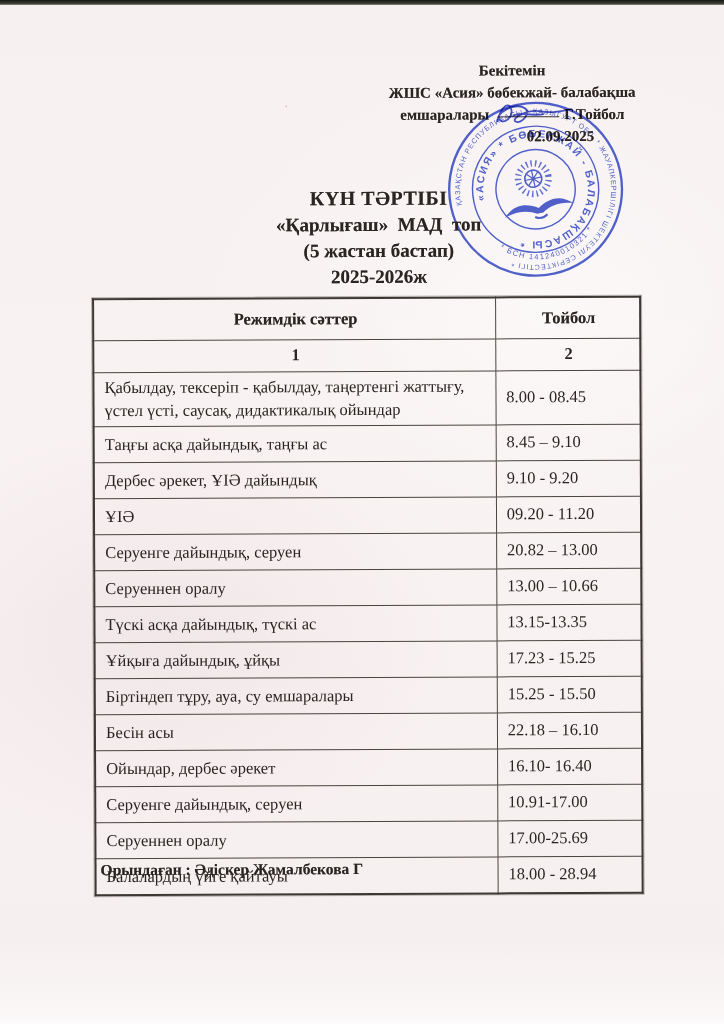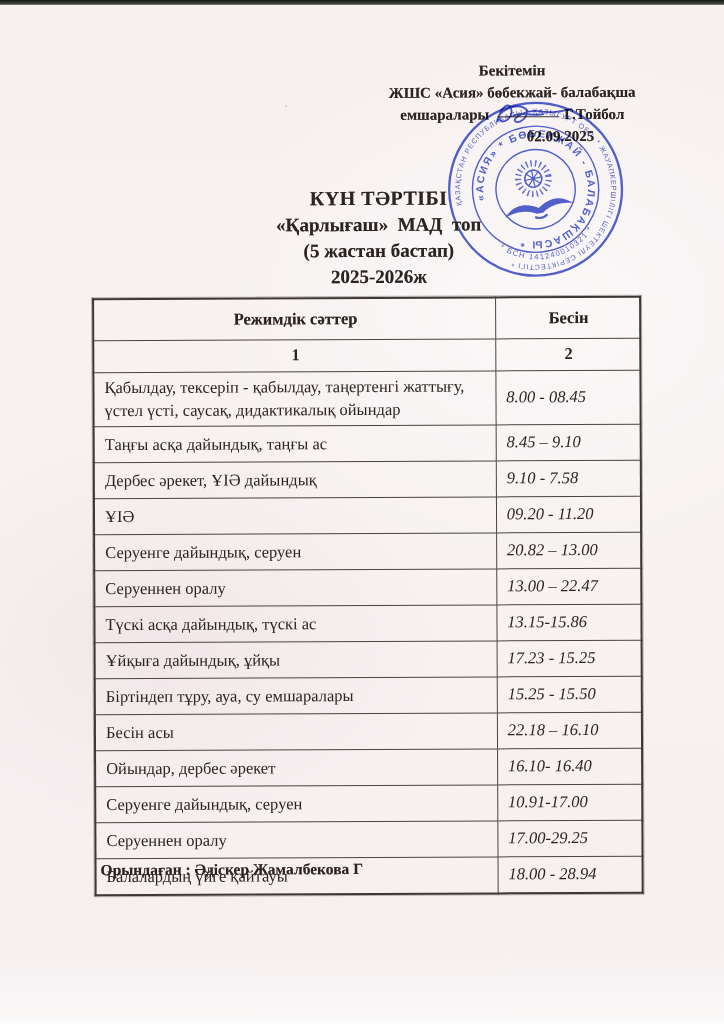--- a/index.html
+++ b/index.html
@@ -86,21 +86,21 @@
   }
   table.schedule { border: 2.2px solid #3d3833; outline: .4px solid rgba(61,56,51,.35); }
   th.h-activity, th.h-time {
     height: 33px; text-align: center; font-weight: bold; font-size: 16.5px;
     text-shadow: 0 0 .5px rgba(42,37,34,.5);
   }
   td.n-activity, td.n-time {
     height: 24px; text-align: center; font-weight: bold;
   }
   td.c-activity { width: 406px; height: 28px; line-height: 23px; }
-  td.c-time { width: 128px; white-space: nowrap; font-style: italic; }
+  td.c-time { width: 128px; white-space: nowrap; }
   tr.data-row { height: 33px; }
   tr.data-row.tall { height: 53px; }
   
   .footer {
     position: absolute; left: 99px; top: 860px;
     font-weight: bold; font-size: 15.5px;
     text-shadow: 0 0 .5px rgba(42,37,34,.5);
   }
 </style>
 </head>
@@ -166,55 +166,55 @@
       <div class="t1">КҮН ТӘРТІБІ</div>
       <div class="t2">«Қарлығаш»  МАД  топ</div>
       <div class="t3">(5 жастан бастап)</div>
       <div class="t4">2025-2026ж</div>
     </div>
 
     <table class="schedule">
       <thead>
         <tr>
           <th class="h-activity">Режимдік сәттер</th>
-          <th class="h-time">Бесін</th>
+          <th class="h-time">Тойбол</th>
         </tr>
         <tr>
           <td class="n-activity">1</td>
           <td class="n-time">2</td>
         </tr>
       </thead>
       <tbody>
           <tr class="data-row tall">
         <td class="c-activity">Қабылдау, тексеріп - қабылдау, таңертенгі жаттығу, үстел үсті, саусақ, дидактикалық ойындар</td>
         <td class="c-time">8.00 - 08.45</td>
       </tr>
           <tr class="data-row">
         <td class="c-activity">Таңғы асқа дайындық, таңғы ас</td>
         <td class="c-time">8.45 – 9.10</td>
       </tr>
           <tr class="data-row">
         <td class="c-activity">Дербес әрекет, ҰІӘ дайындық</td>
-        <td class="c-time">9.10 - 7.58</td>
+        <td class="c-time">9.10 - 9.20</td>
       </tr>
           <tr class="data-row">
         <td class="c-activity">ҰІӘ</td>
         <td class="c-time">09.20 - 11.20</td>
       </tr>
           <tr class="data-row">
         <td class="c-activity">Серуенге дайындық, серуен</td>
         <td class="c-time">20.82 – 13.00</td>
       </tr>
           <tr class="data-row">
         <td class="c-activity">Серуеннен оралу</td>
-        <td class="c-time">13.00 – 22.47</td>
+        <td class="c-time">13.00 – 10.66</td>
       </tr>
           <tr class="data-row">
         <td class="c-activity">Түскі асқа дайындық, түскі ас</td>
-        <td class="c-time">13.15-15.86</td>
+        <td class="c-time">13.15-13.35</td>
       </tr>
           <tr class="data-row">
         <td class="c-activity">Ұйқыға дайындық, ұйқы</td>
         <td class="c-time">17.23 - 15.25</td>
       </tr>
           <tr class="data-row">
         <td class="c-activity">Біртіндеп тұру, ауа, су емшаралары</td>
         <td class="c-time">15.25 - 15.50</td>
       </tr>
           <tr class="data-row">
@@ -224,21 +224,21 @@
           <tr class="data-row">
         <td class="c-activity">Ойындар, дербес әрекет</td>
         <td class="c-time">16.10- 16.40</td>
       </tr>
           <tr class="data-row">
         <td class="c-activity">Серуенге дайындық, серуен</td>
         <td class="c-time">10.91-17.00</td>
       </tr>
           <tr class="data-row">
         <td class="c-activity">Серуеннен оралу</td>
-        <td class="c-time">17.00-29.25</td>
+        <td class="c-time">17.00-25.69</td>
       </tr>
           <tr class="data-row">
         <td class="c-activity">Балалардың үйге қайтауы</td>
         <td class="c-time">18.00 - 28.94</td>
       </tr>
         </tbody>
     </table>
 
     <div class="footer">Орындаған : Әдіскер Жамалбекова Г</div>
 

